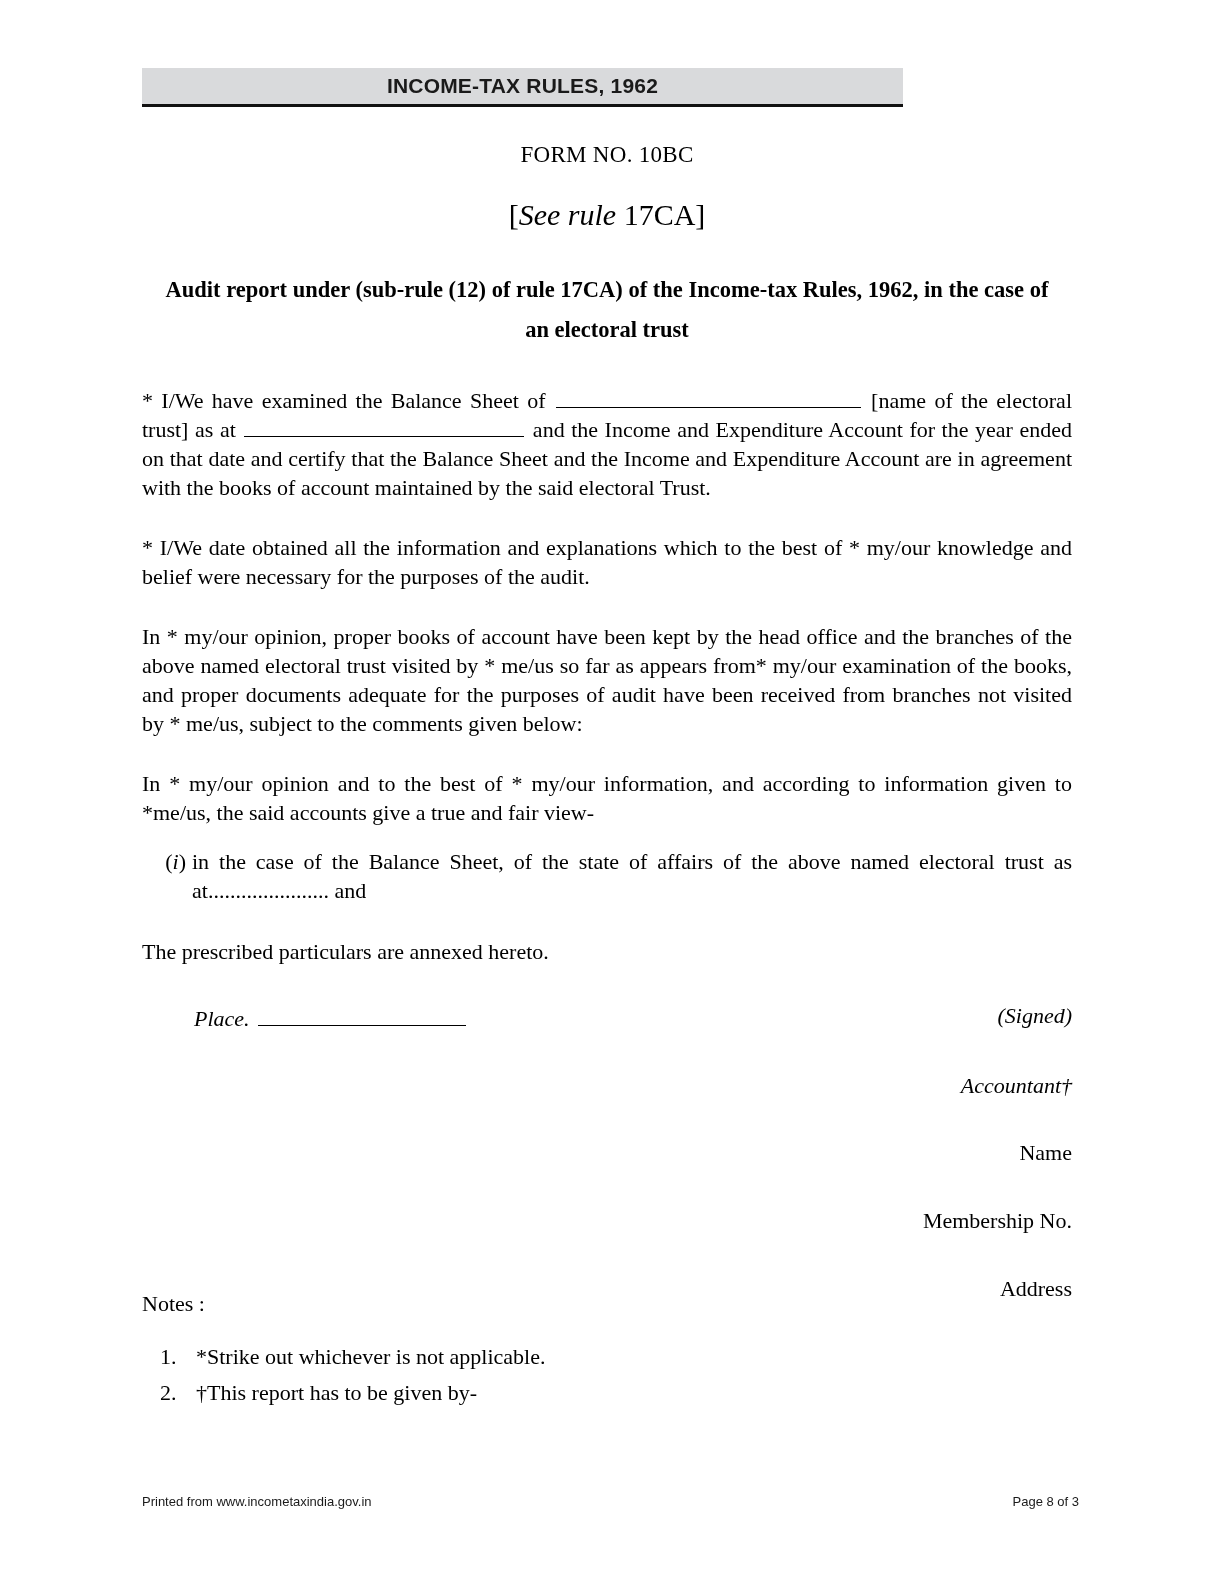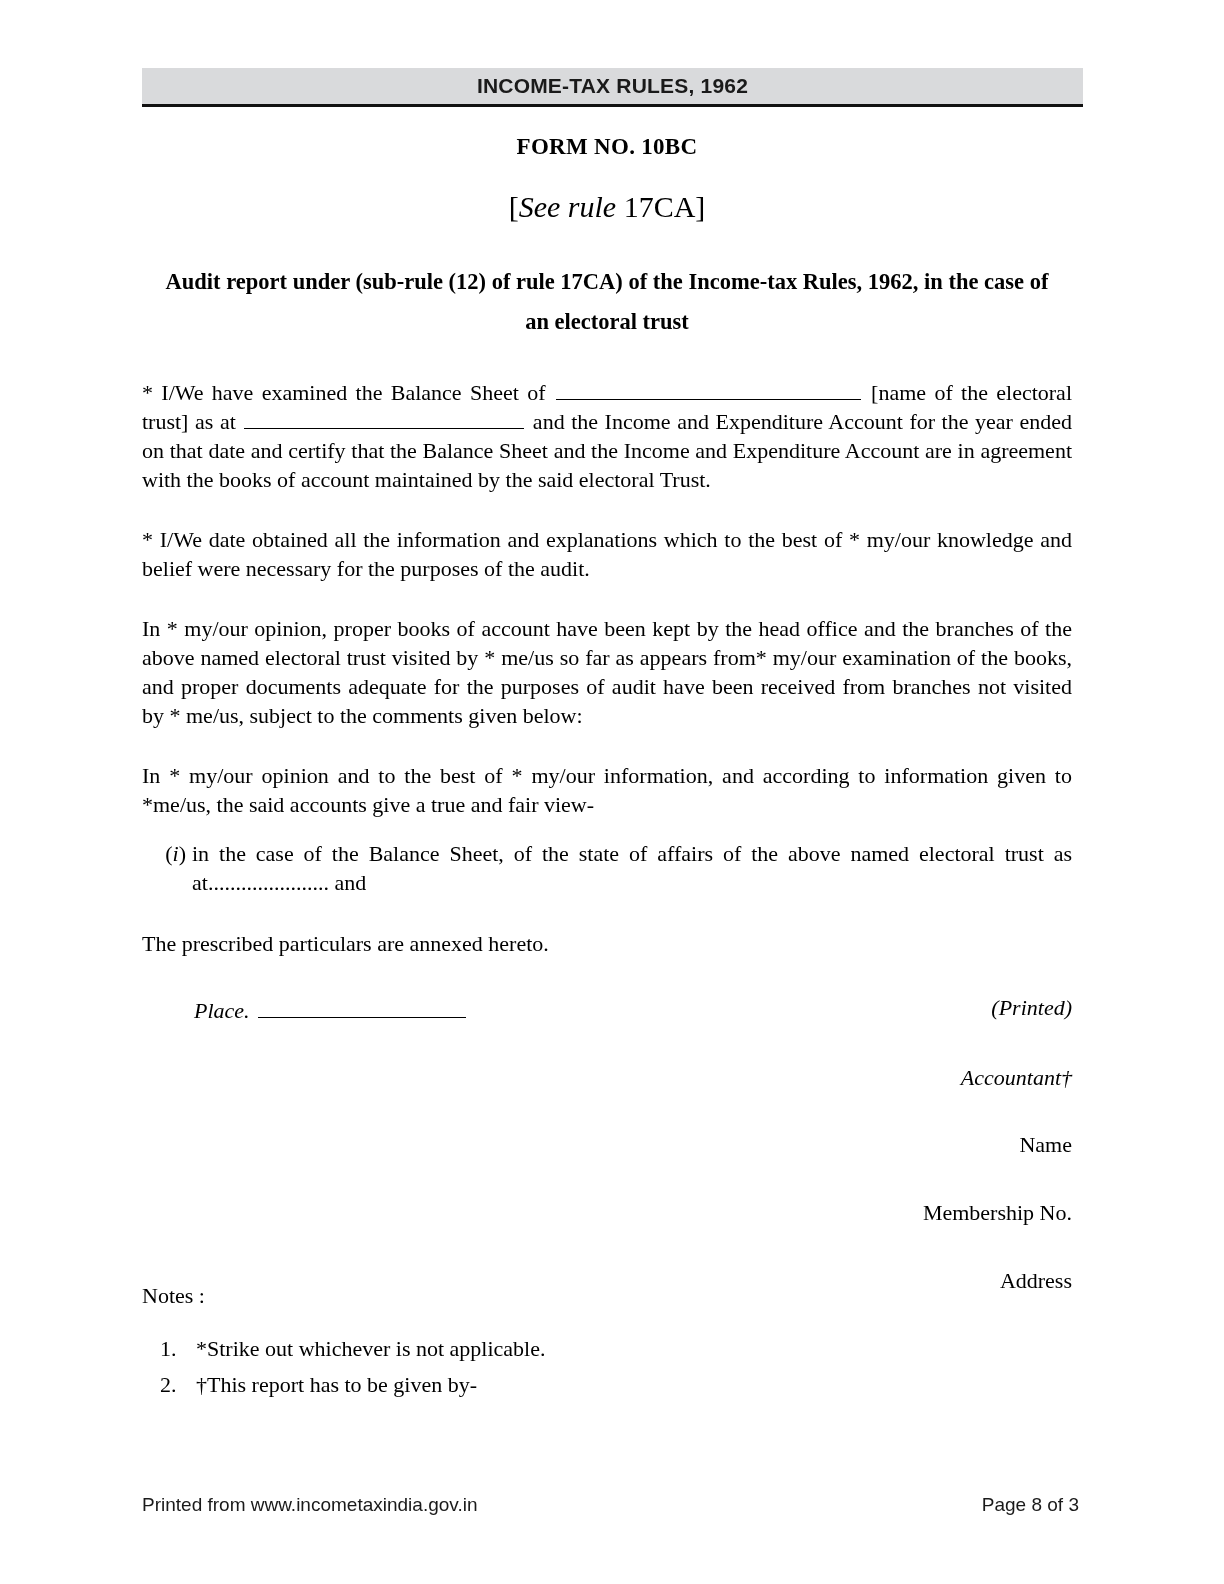--- a/index.html
+++ b/index.html
@@ -21,21 +21,21 @@
     left: 0; top: 0;
     width: 1224px;
     height: 1584px;
   }
 
   
   .header-band {
     position: absolute;
     left: 142px;
     top: 68px;
-    width: 941px;
+    width: 761px;
     height: 36px;
     background: #d9dadc;
     border-bottom: 3px solid #111111;
     box-sizing: content-box;
   }
   .header-band-title {
     font-family: "Liberation Sans", "DejaVu Sans", sans-serif;
     font-weight: bold;
     font-size: 21px;
     letter-spacing: 0.2px;
@@ -47,23 +47,23 @@
   
   .content {
     position: absolute;
     left: 142px;
     top: 130px;
     width: 930px;
   }
 
   .form-no {
     text-align: center;
-    font-weight: bold;
+    font-weight: normal;
     font-size: 23px;
-    margin-top: 4px;
+    margin-top: 12px;
     letter-spacing: 0.3px;
   }
 
   .see-rule {
     text-align: center;
     font-size: 30px;
     margin-top: 30px;
   }
   .see-rule .ital { font-style: italic; }
 
@@ -189,21 +189,21 @@
     text-align: left;
   }
 
   
   .footer {
     position: absolute;
     left: 142px;
     top: 1494px;
     width: 937px;
     font-family: "Liberation Sans", "DejaVu Sans", sans-serif;
-    font-size: 19px;
+    font-size: 13px;
     color: #1a1a1a;
     display: flex;
     justify-content: space-between;
     align-items: flex-end;
   }
 </style>
 </head>
 <body>
 
 <div class="page">
@@ -236,21 +236,21 @@
     </ol>
 
     <div class="annexed">The prescribed particulars are annexed hereto.</div>
 
     <div class="sig-block">
       <div class="place-date">
         <div><span class="lbl">Place.</span><span class="pd-line pd-line-place"></span></div>
       </div>
 
       <div class="right-col">
-        <div class="signed">(Printed)</div>
+        <div class="signed">(Signed)</div>
         <div class="accountant">Accountant†</div>
         <div class="rname">Name</div>
         <div class="membership">Membership No.</div>
         <div class="address">Address</div>
       </div>
     </div>
 
     <div class="notes-heading">Notes :</div>
 
     <ol class="notes">

